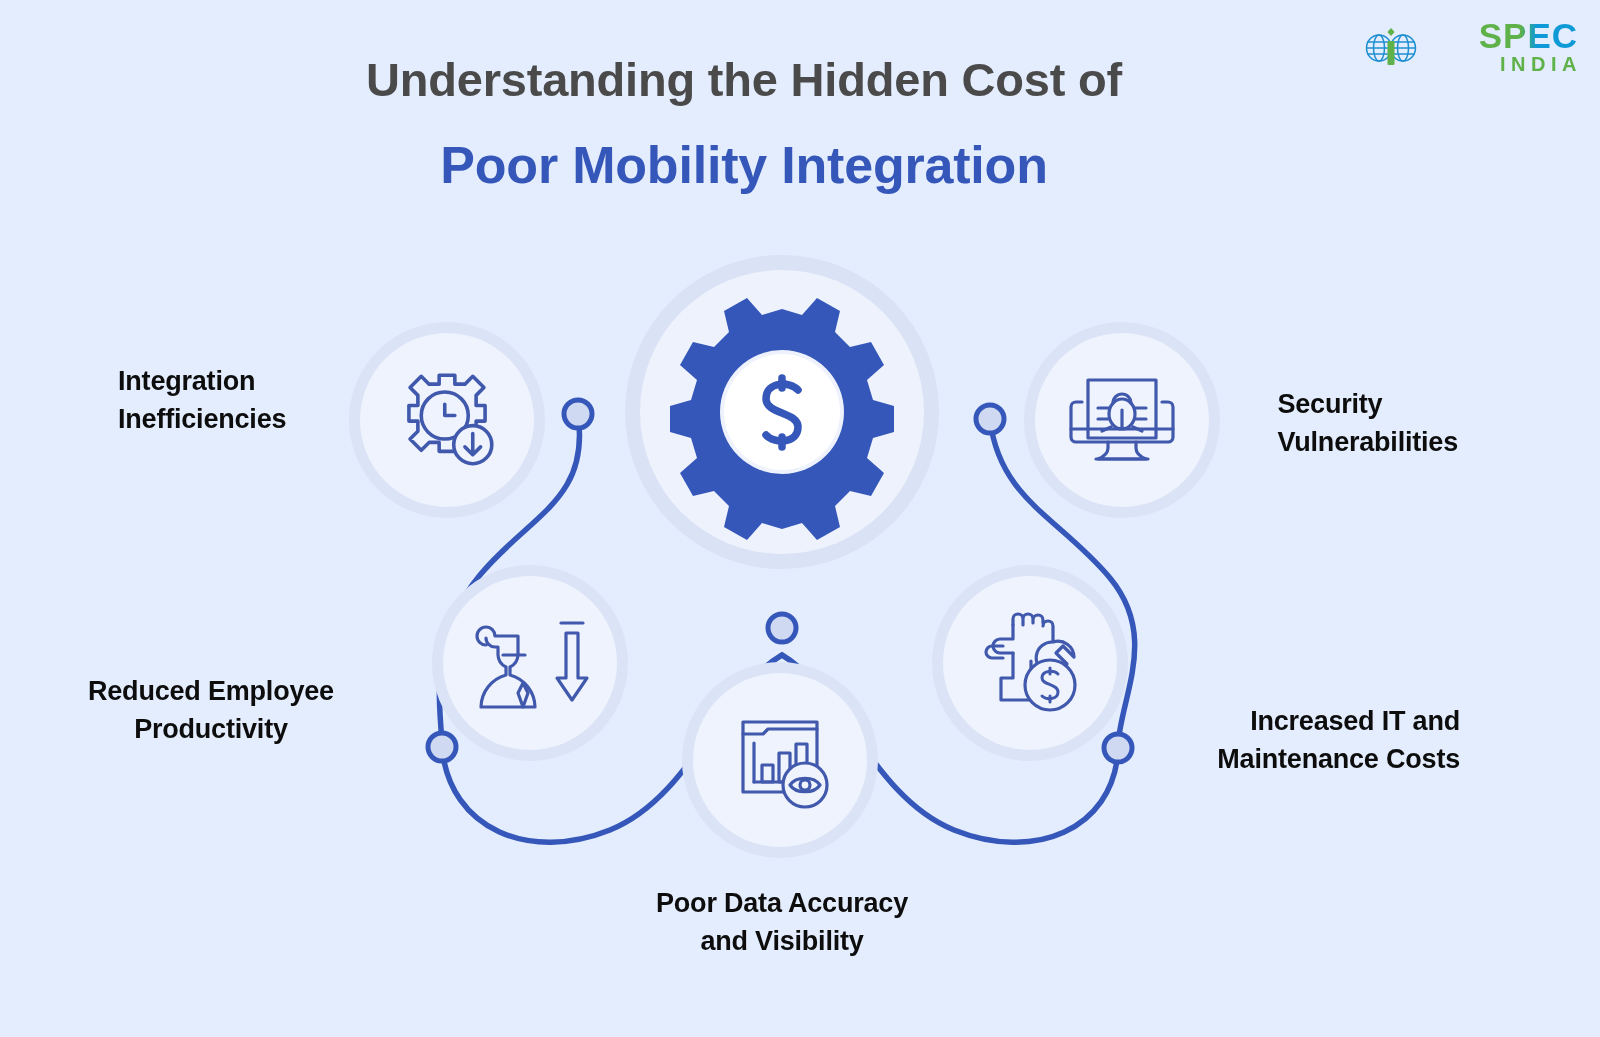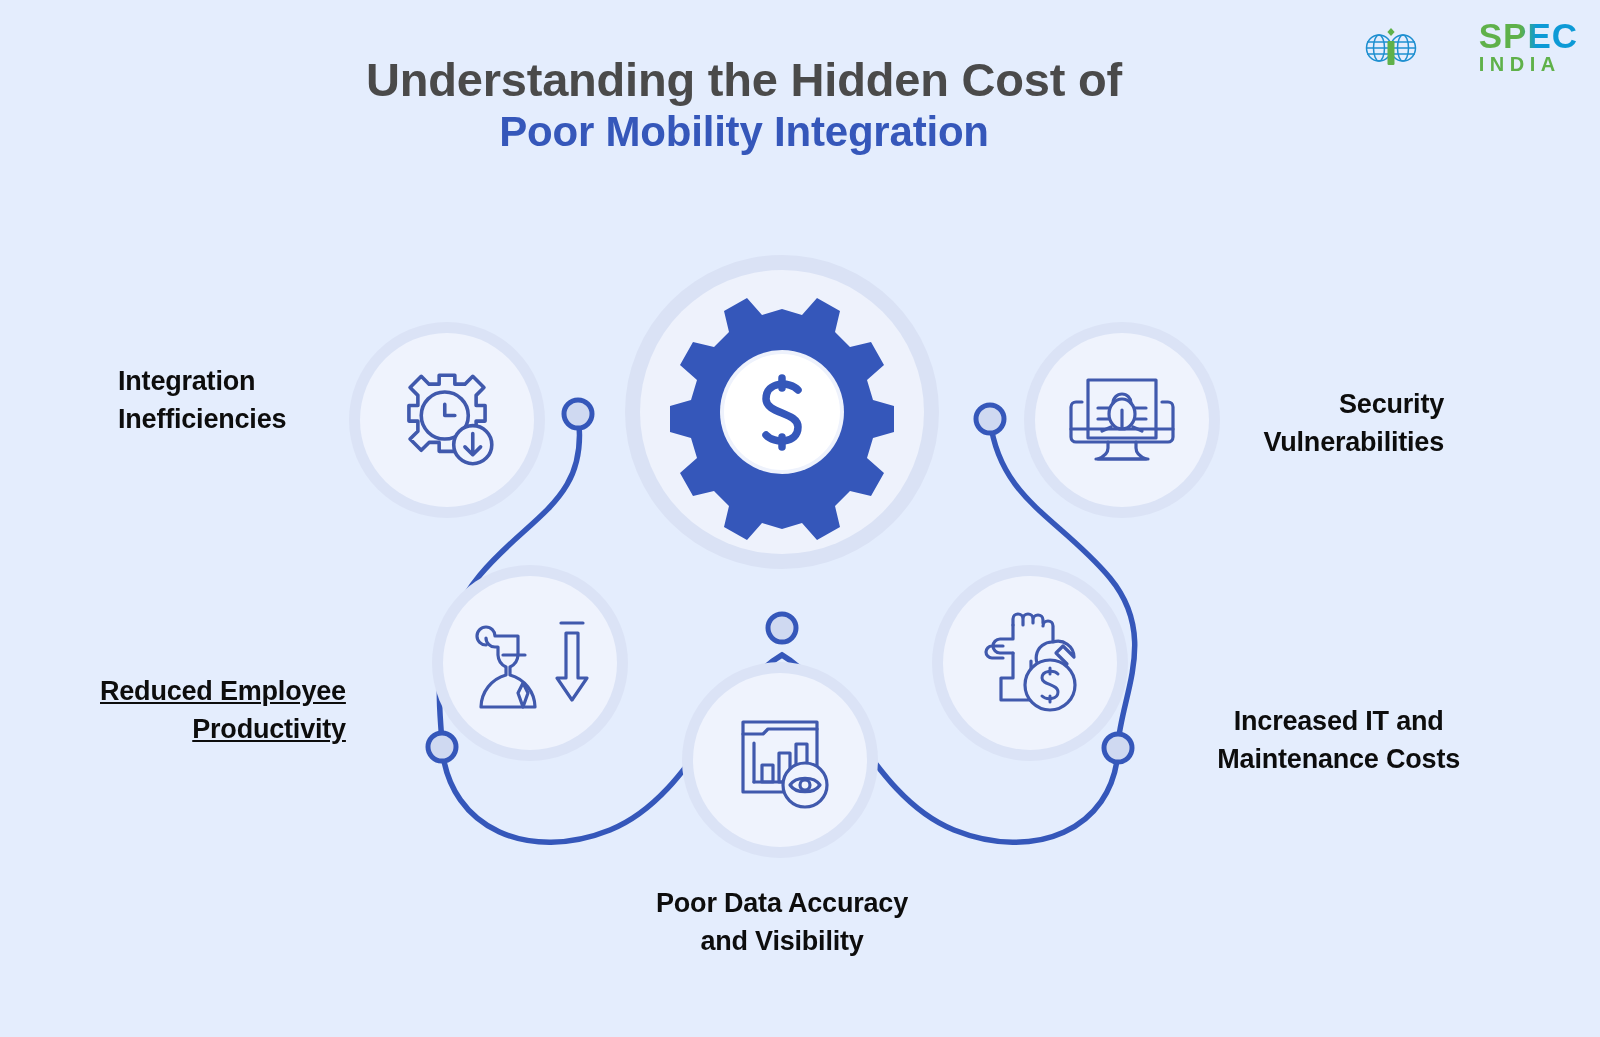--- a/index.html
+++ b/index.html
@@ -18,21 +18,21 @@
   
   .logo {
     position: absolute;
     top: 18px;
     right: 22px;
     display: flex;
     align-items: center;
     gap: 9px;
   }
   .logo-mark { display: block; }
-  .logo-word { display: flex; flex-direction: column; line-height: 1; margin-left: 48px; }
+  .logo-word { display: flex; flex-direction: column; align-items: flex-end; line-height: 1; margin-left: 48px; }
   .logo-spec {
     font-size: 35px;
     font-weight: 700;
     letter-spacing: 1px;
     background: linear-gradient(90deg, #5fb14a 0%, #5fb14a 42%, #0d9ad6 58%, #0d9ad6 100%);
     -webkit-background-clip: text;
     background-clip: text;
     color: transparent;
   }
   .logo-india {
@@ -53,26 +53,26 @@
     text-align: center;
   }
   .title-line1 {
     font-size: 47px;
     font-weight: 700;
     color: #4a4a4a;
     letter-spacing: -0.2px;
     line-height: 1.18;
   }
   .title-line2 {
-    font-size: 42px;
+    font-size: 52px;
     font-weight: 700;
     color: #3557ba;
     letter-spacing: -0.2px;
     line-height: 1.18;
-    margin-top: 0;
+    margin-top: 28px;
   }
 
   
   .canvas {
     position: absolute;
     inset: 0;
     width: 1600px;
     height: 1037px;
   }
 
@@ -80,23 +80,23 @@
   .label {
     position: absolute;
     font-size: 27px;
     font-weight: 600;
     color: #0d0d0d;
     line-height: 1.42;
     letter-spacing: -0.2px;
     white-space: pre-line;
   }
   .label.lbl-op        { left: 118px;  top: 362px;  text-align: left; }
-  .label.lbl-prod      { left: 100px;  top: 672px;  text-align: right; text-decoration: underline; }
-  .label.lbl-sec       { right: 156px; top: 385px;  text-align: right; }
-  .label.lbl-it        { right: 140px; top: 702px;  text-align: center; }
+  .label.lbl-prod      { left: 88px;  top: 672px;  text-align: center; }
+  .label.lbl-sec       { right: 142px; top: 385px;  text-align: left; }
+  .label.lbl-it        { right: 140px; top: 702px;  text-align: right; }
   .label.lbl-data      { left: 0; width: 1600px; top: 884px; text-align: center;
                          transform: translateX(-18px); }
 </style>
 </head>
 <body>
 
 <div class="logo">
   <svg class="logo-mark" width="62" height="44" viewBox="0 0 62 44">
     <g stroke="#1e8fd0" stroke-width="1.5" fill="none">
       <ellipse cx="19" cy="24" rx="12.5" ry="13"></ellipse>

